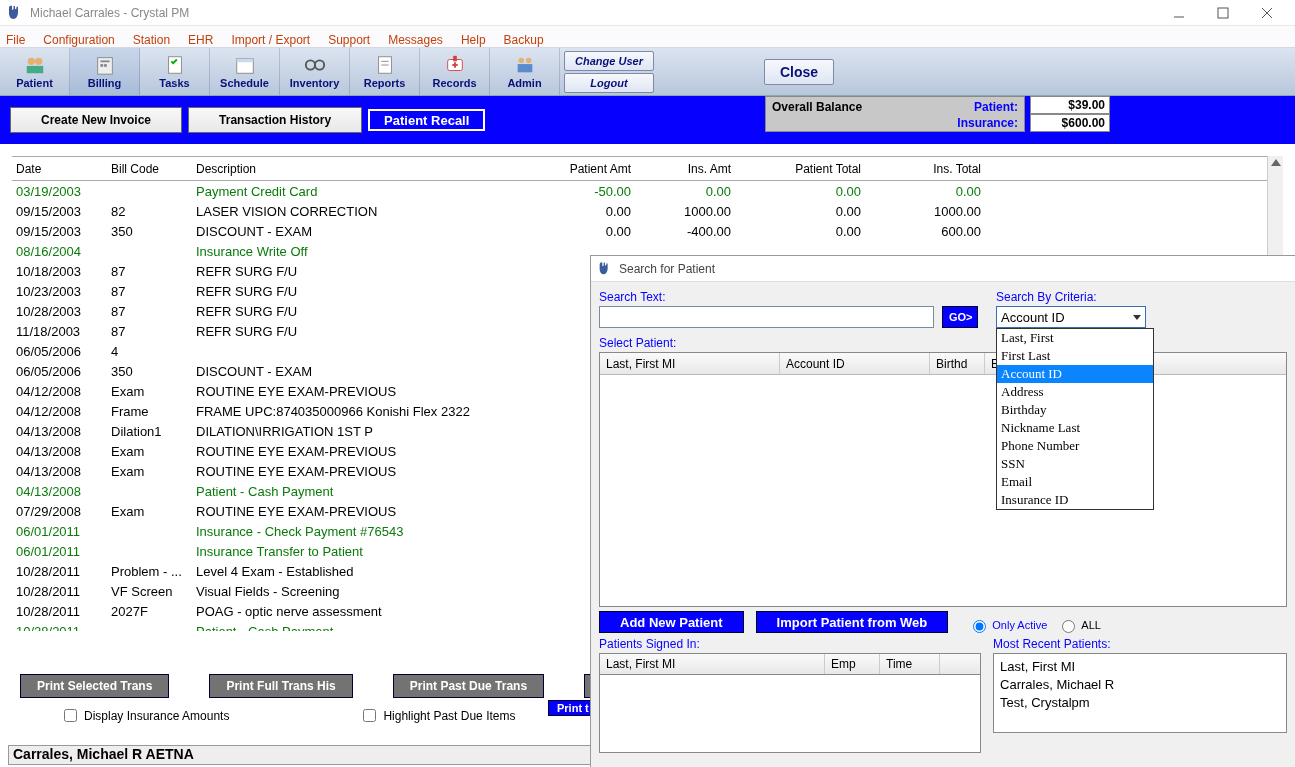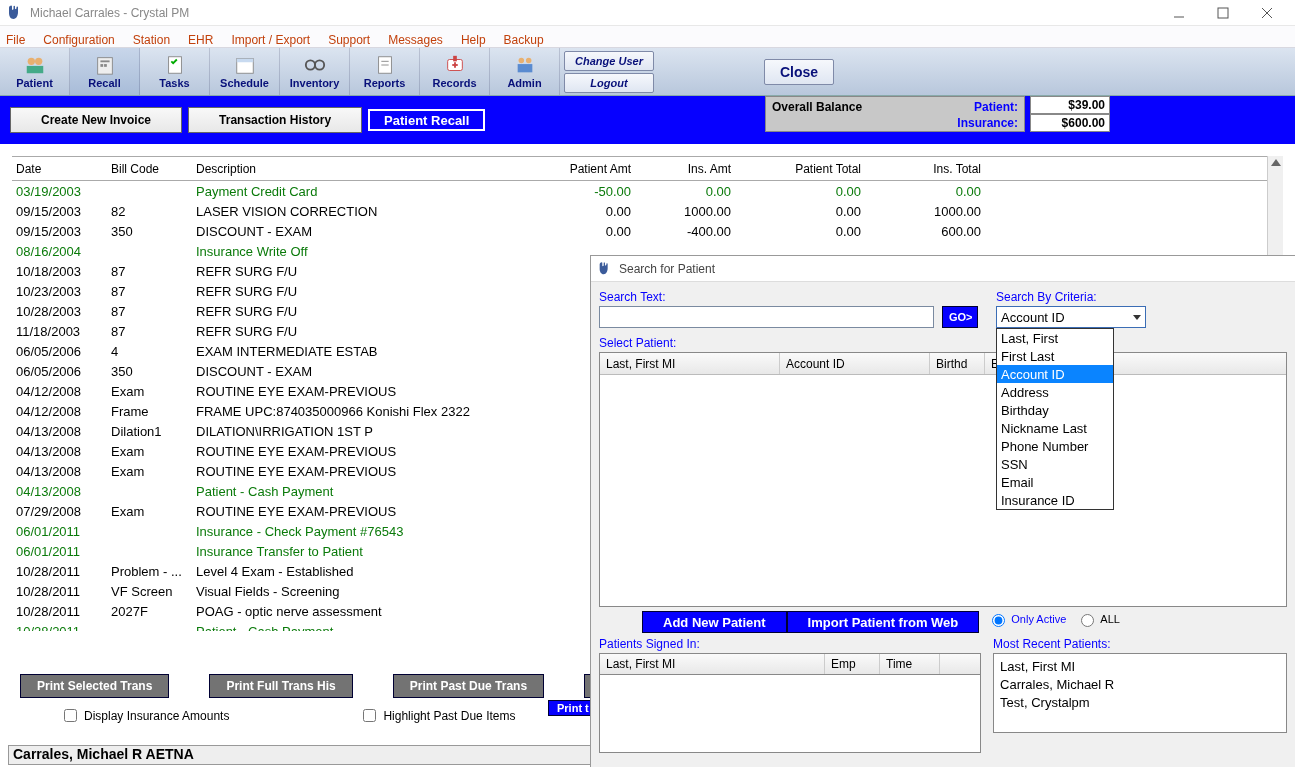--- a/index.html
+++ b/index.html
@@ -59,29 +59,29 @@
   .search-dlg .dlg-title{height:26px;background:#fff;display:flex;align-items:center;padding:0 6px;color:#444;border-bottom:1px solid #ddd;gap:6px;}
   .sd-body{padding:8px 8px;}
   .sd-row{display:flex;align-items:flex-end;gap:8px;}
   .sd-col{display:flex;flex-direction:column;}
   .sd-lab{color:#0600FF;font-size:12px;margin-bottom:2px;}
   .sd-input{height:22px;width:335px;border:1px solid #7a8aa0;background:#fff;}
   .go-btn{height:22px;width:36px;background:#0600FF;color:#fff;font-weight:bold;border:1px solid #003;font-size:11px;}
   .combo{position:relative;width:150px;}
   .combo-sel{height:22px;border:1px solid #3b6db5;background:#fff;display:flex;align-items:center;padding:0 4px;font-size:13px;justify-content:space-between;}
   .combo-sel .chev{width:0;height:0;border-left:4px solid transparent;border-right:4px solid transparent;border-top:5px solid #333;}
-  .combo-list{position:absolute;top:22px;left:0;width:118px;border:1px solid #333;background:#fff;z-index:20;}
+  .combo-list{position:absolute;top:22px;left:0;width:158px;border:1px solid #333;background:#fff;z-index:20;font-family:Liberation Serif, serif;}
   .combo-list div{height:18px;padding:0 4px;font-size:13px;display:flex;align-items:center;}
   .combo-list div.sel{background:#0a84ff;color:#fff;}
   .select-lab{color:#0600FF;font-size:12px;margin-top:8px;}
   .grid{border:1px solid #888;background:#fff;height:255px;margin-top:2px;}
   .grid-head{display:flex;height:22px;background:linear-gradient(#fafafa,#e8e8e8);border-bottom:1px solid #bbb;}
   .grid-head div{padding:0 6px;border-right:1px solid #ccc;display:flex;align-items:center;font-size:12px;}
   .gh1{width:180px;} .gh2{width:150px;} .gh3{width:55px;} .gh4{width:50px;} .gh5{width:60px;}
-  .dlg-btns{display:flex;gap:0;margin-top:4px;align-items:flex-start;margin-left:43px;}
+  .dlg-btns{display:flex;gap:12px;margin-top:4px;align-items:flex-end;}
   .dlg-btns button{background:#0600FF;color:#fff;font-weight:bold;border:1px solid #003;height:22px;padding:0 20px;font-size:13px;}
   .radio-grp{display:flex;gap:10px;margin-left:8px;align-items:center;}
   .radio-grp label{display:flex;align-items:center;gap:3px;color:#0600FF;font-size:11px;}
   .lower{display:flex;gap:12px;margin-top:4px;}
   .lower .col{flex:1;}
   .lower .box{border:1px solid #888;background:#fff;height:80px;padding:4px 6px;font-size:13px;line-height:18px;}
   .signed-head{display:flex;background:linear-gradient(#fafafa,#e8e8e8);border:1px solid #888;height:22px;}
   .signed-head div{padding:0 6px;border-right:1px solid #ccc;display:flex;align-items:center;font-size:12px;}
   .sh1{width:225px;}.sh2{width:55px;}.sh3{width:60px;}
   .signed-body{border:1px solid #888;border-top:none;background:#fff;height:78px;}
@@ -140,21 +140,21 @@
   </div>
   <div class="tbtn active">
     <span class="ico">
         <svg viewBox="0 0 24 24">
           <rect x="4" y="4" width="16" height="18" fill="#eee" stroke="#888"></rect>
           <rect x="7" y="7" width="10" height="2" fill="#888"></rect>
           <rect x="7" y="11" width="3" height="3" fill="#888"></rect>
           <rect x="11" y="11" width="3" height="3" fill="#888"></rect>
         </svg>
       </span>
-    <span class="lbl">Recall</span>
+    <span class="lbl">Billing</span>
   </div>
   <div class="tbtn">
     <span class="ico">
         <svg viewBox="0 0 24 24">
           <rect x="5" y="3" width="14" height="18" fill="#fff" stroke="#888"></rect>
           <path d="M8 8l2 2 4-4" stroke="#0a0" fill="none" stroke-width="2"></path>
         </svg>
       </span>
     <span class="lbl">Tasks</span>
   </div>
@@ -316,21 +316,20 @@
         <div class="c-code">87</div>
         <div class="c-desc">REFR SURG F/U</div>
         <div class="c-pamt"></div>
         <div class="c-iamt"></div>
         <div class="c-ptot"></div>
         <div class="c-itot"></div>
       </div>
       <div class="trow">
         <div class="c-date">06/05/2006</div>
         <div class="c-code">4</div>
-        <div class="c-desc">EXAM INTERMEDIATE ESTAB</div>
         <div class="c-pamt"></div>
         <div class="c-iamt"></div>
         <div class="c-ptot"></div>
         <div class="c-itot"></div>
       </div>
       <div class="trow">
         <div class="c-date">06/05/2006</div>
         <div class="c-code">350</div>
         <div class="c-desc">DISCOUNT - EXAM</div>
         <div class="c-pamt">-9</div>

